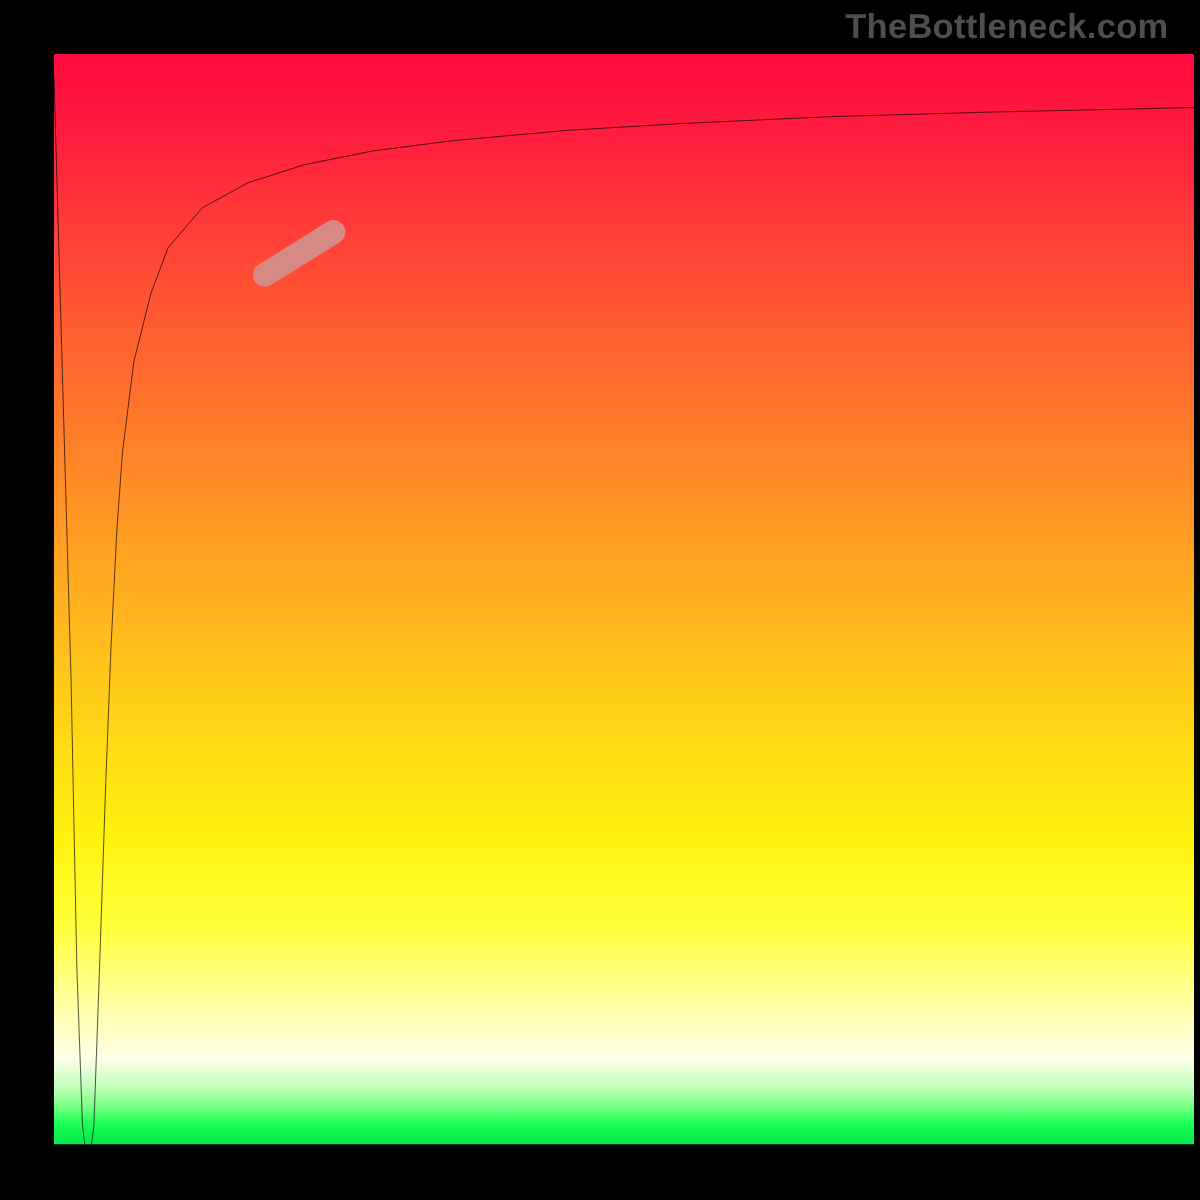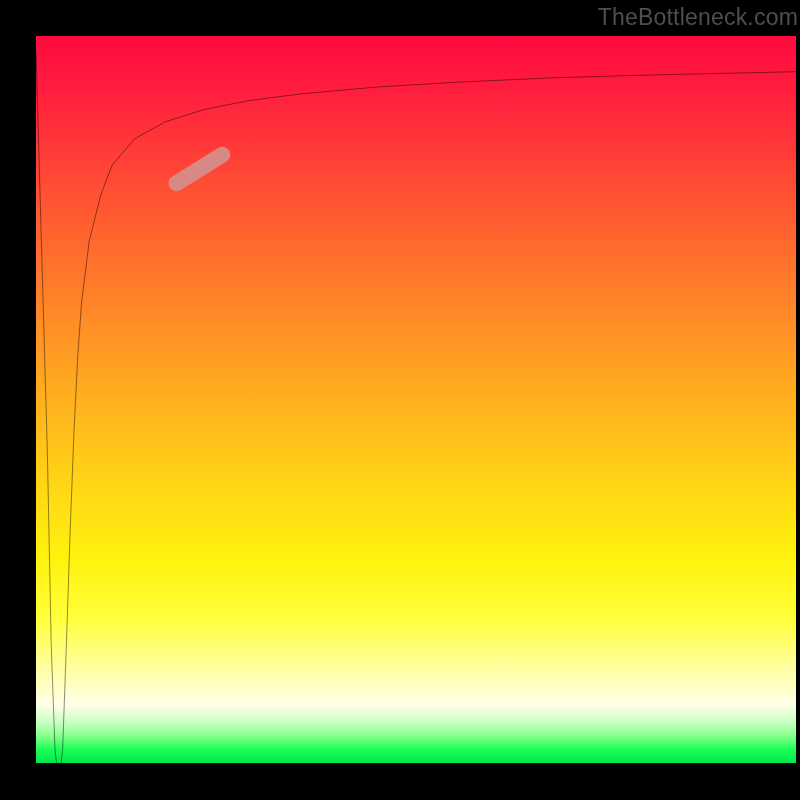--- a/index.html
+++ b/index.html
@@ -53,24 +53,24 @@
     );
   }
   
   svg.curve {
     position: absolute;
     inset: 0;
   }
   .attribution {
     position: absolute;
     top: 4px;
-    right: 2px;
+    right: 21px;
     color: #4e4e4e;
     font-size: 23px;
-    font-weight: 400;
+    font-weight: 700;
     letter-spacing: 0.2px;
     user-select: none;
   }
 </style>
 </head>
 <body>
 
 <div class="stage">
 
   <div class="plot-area">

